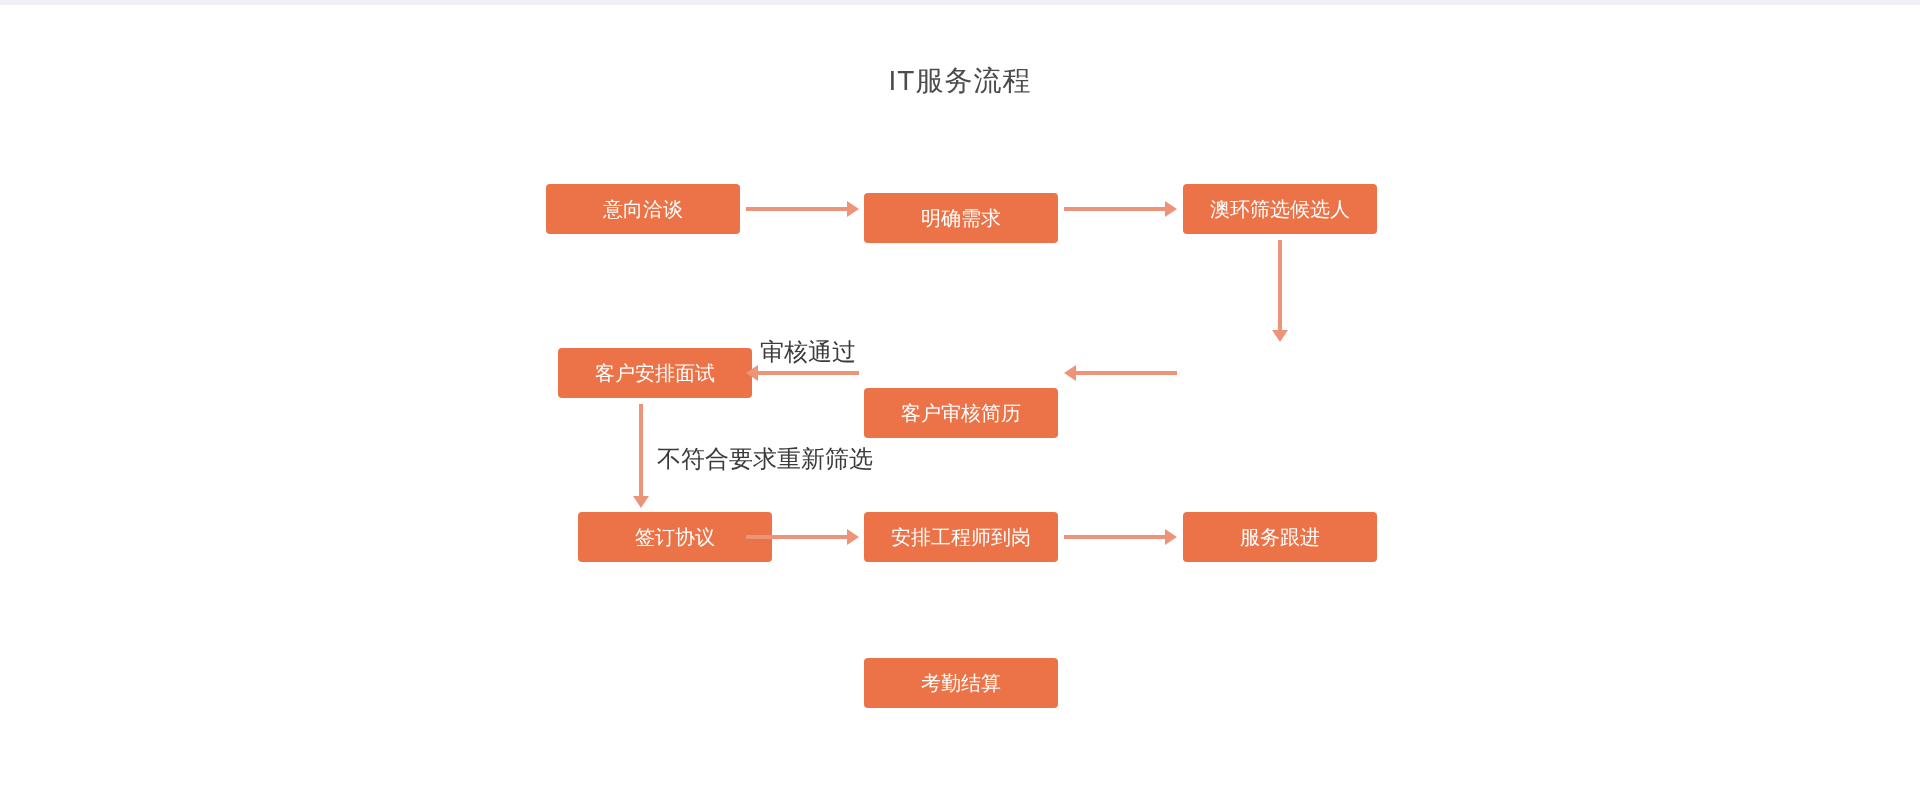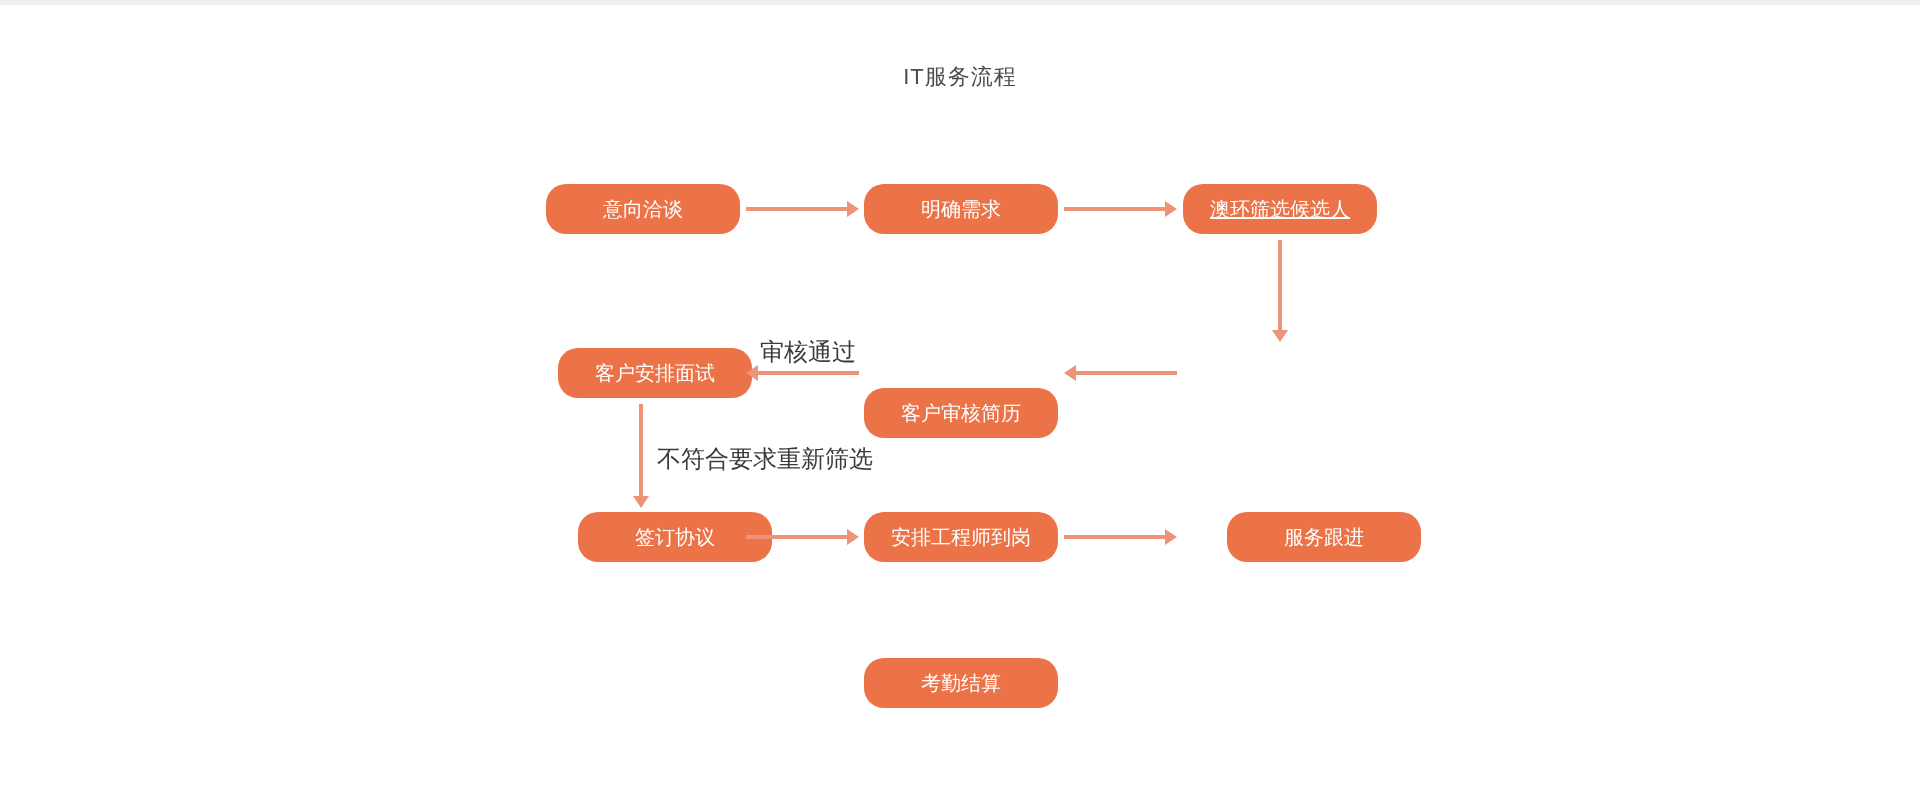--- a/index.html
+++ b/index.html
@@ -21,48 +21,48 @@
     width: 100%;
     height: 5px;
     background: #F0F0F4;
   }
   .title {
     position: absolute;
     top: 62px;
     left: 0;
     width: 100%;
     text-align: center;
-    font-size: 22px;
+    font-size: 28px;
     font-weight: 400;
     color: #4C4C4C;
     letter-spacing: 1px;
   }
   .node {
     position: absolute;
     width: 194px;
     height: 50px;
     background: #EB7347;
-    border-radius: 20px;
+    border-radius: 4px;
     color: #ffffff;
     font-size: 20px;
     display: flex;
     align-items: center;
     justify-content: center;
     white-space: nowrap;
   }
   
   .n-intent      { left:  546px; top: 184px; }
-  .n-clarify     { left:  864px; top: 184px; }
-  .n-screen      { left: 1183px; top: 184px; text-decoration: underline; }
+  .n-clarify     { left:  864px; top: 193px; }
+  .n-screen      { left: 1183px; top: 184px; }
   .n-interview   { left:  546px; top: 348px; margin-left: 12px; }
   .n-review      { left:  864px; top: 348px; margin-top: 40px; }
   .n-recommend   { left: 1183px; top: 348px; }
   .n-sign        { left:  546px; top: 512px; margin-left: 32px; }
   .n-onboard     { left:  864px; top: 512px; }
-  .n-follow      { left: 1183px; top: 512px; margin-left: 44px; }
+  .n-follow      { left: 1183px; top: 512px; }
   .n-attendance  { left:  864px; top: 658px; }
 
   
   .h-arrow {
     position: absolute;
     height: 4px;
     background: #ED9478;
   }
   .h-arrow.dir-right::after {
     content: '';

